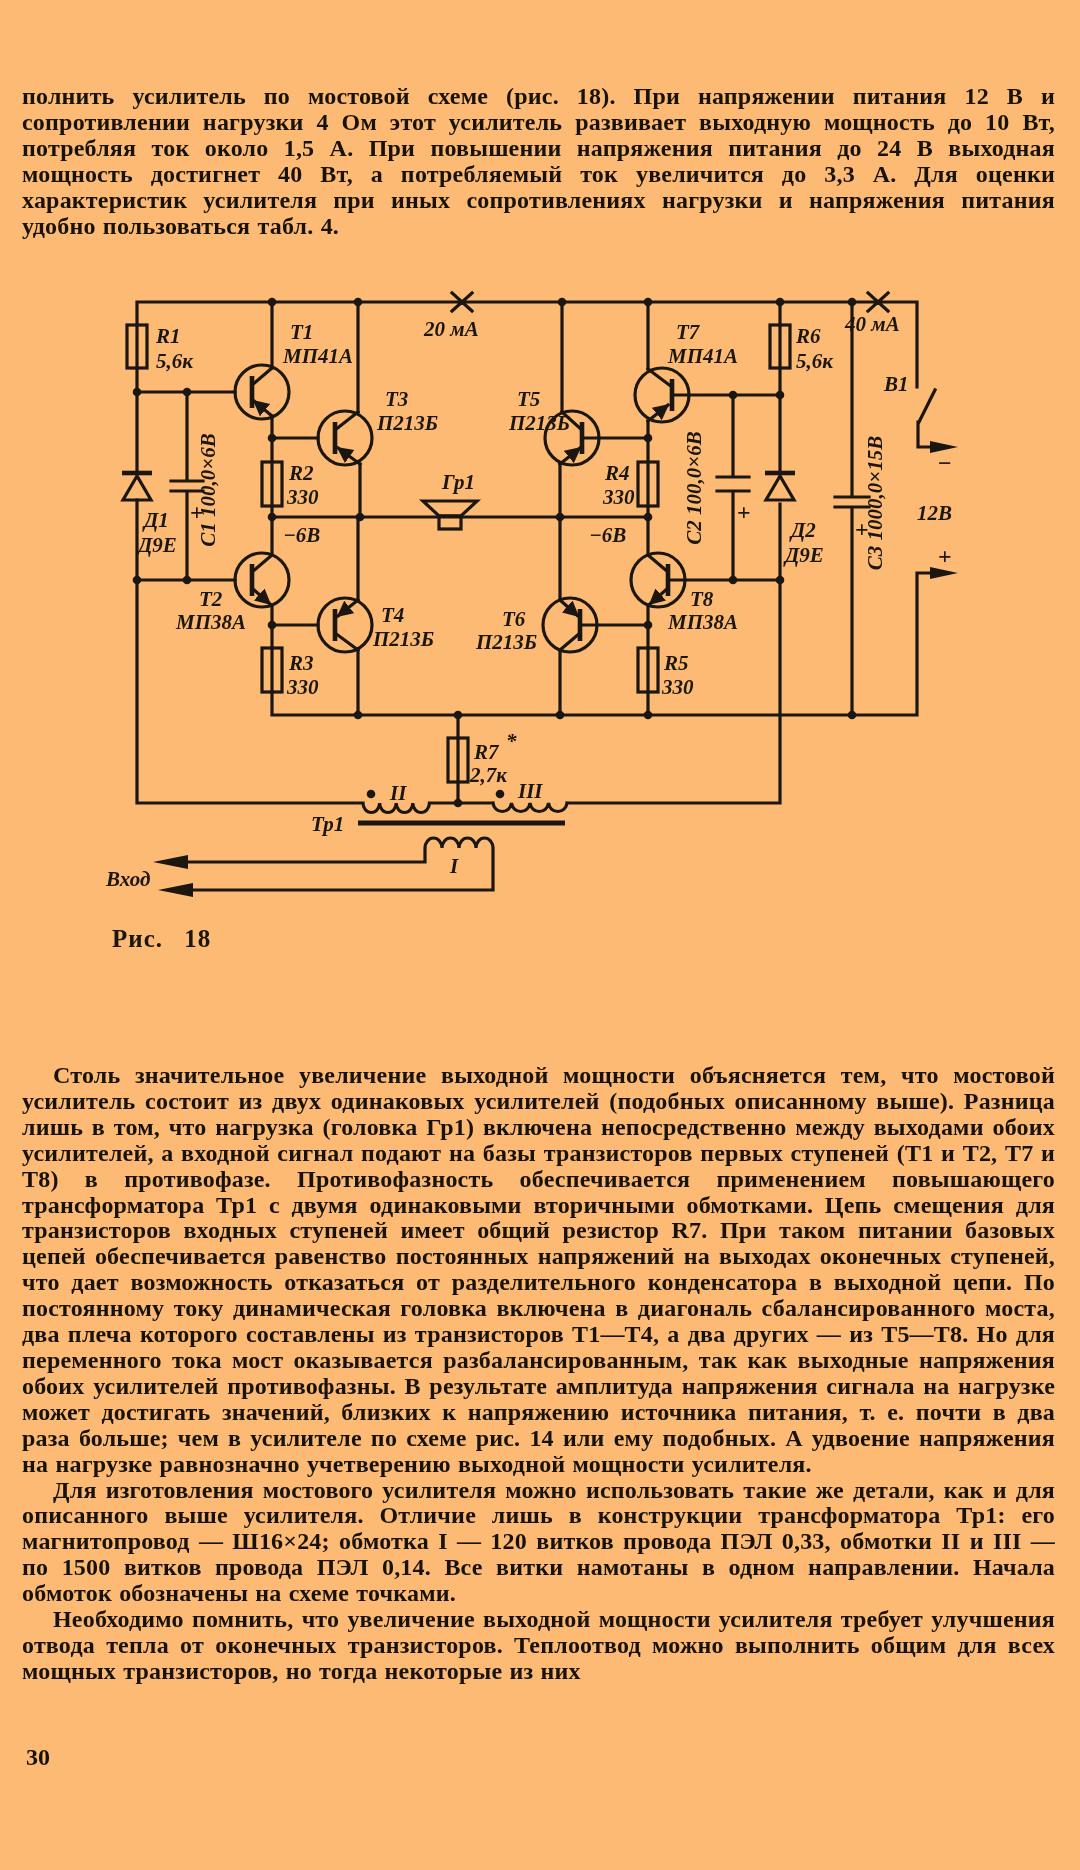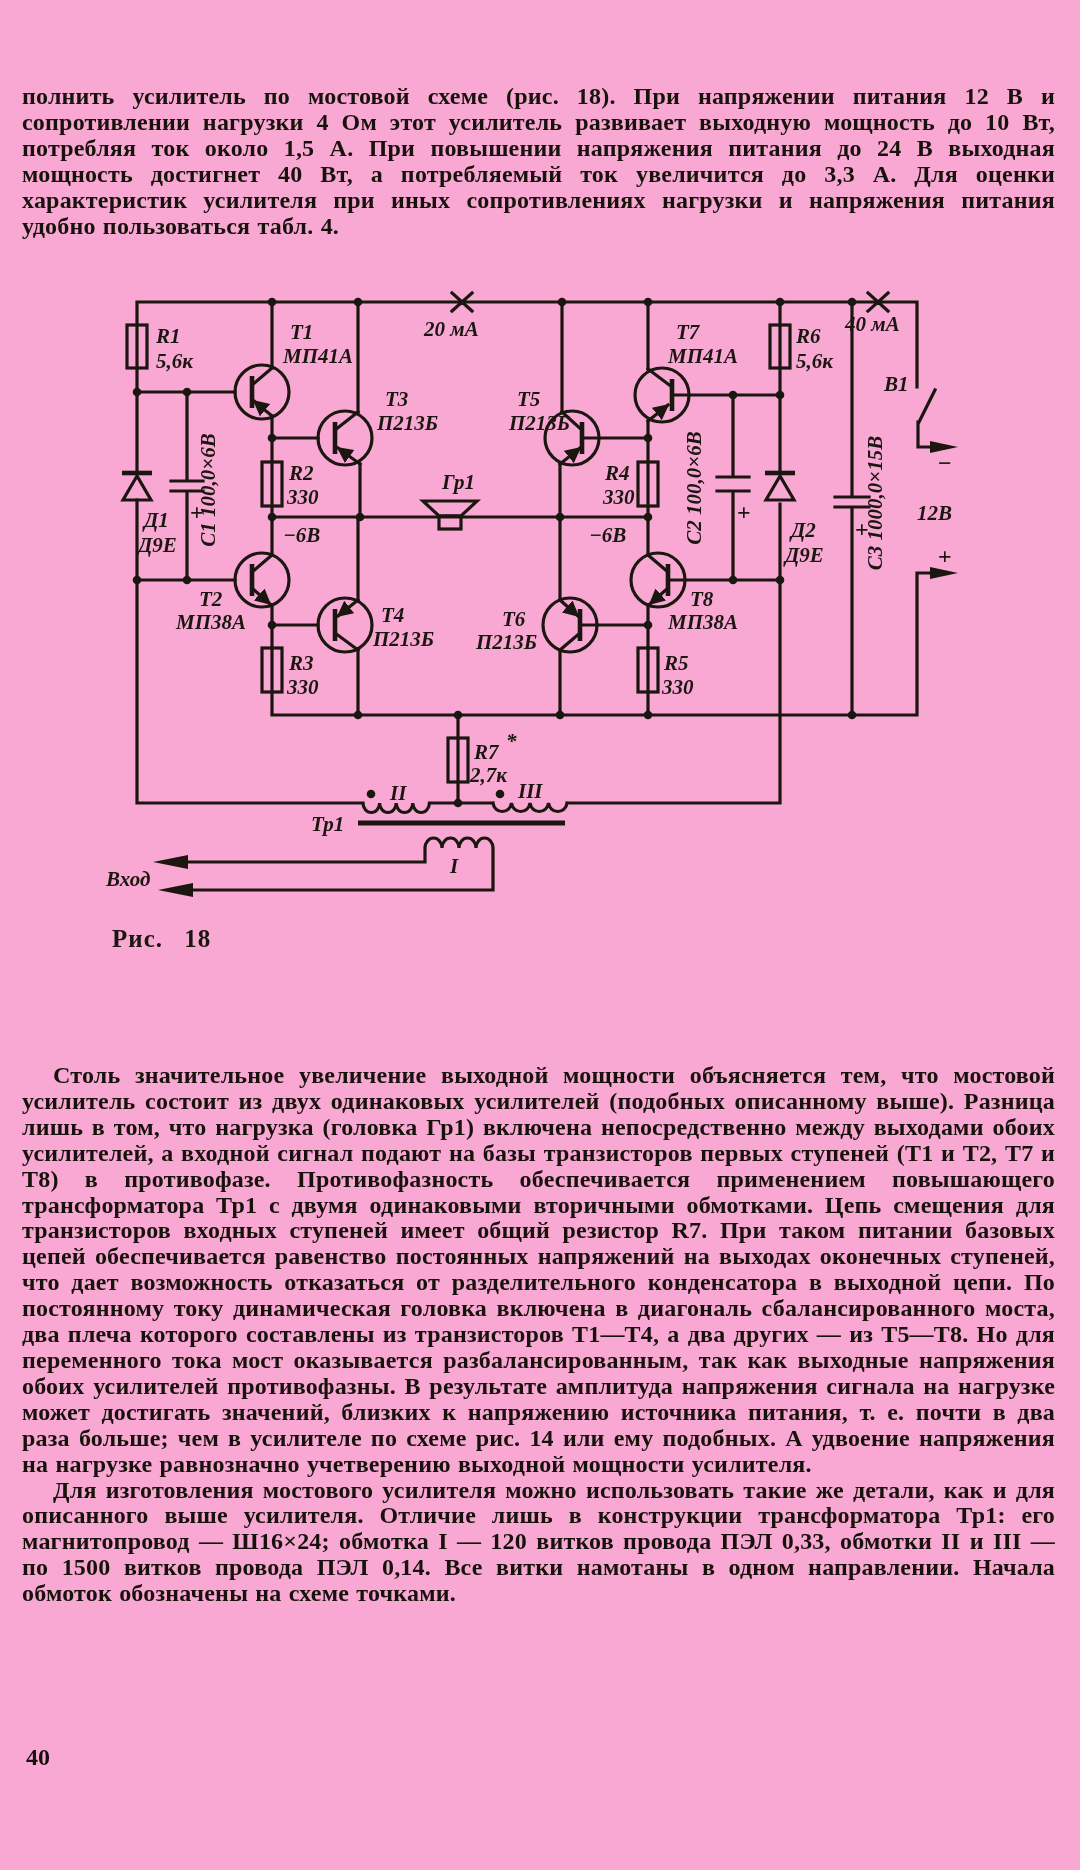--- a/index.html
+++ b/index.html
@@ -1,17 +1,17 @@
 <!DOCTYPE html>
 <html><head>
 <meta charset="utf-8">
 <style>
   html,body{margin:0;padding:0;background:#d8d6d0;}
   .page{
-    position:relative;width:1080px;height:1870px;background:#f9a8d4;
+    position:relative;width:1080px;height:1870px;background:#fdba74;
     font-family:"Liberation Serif",serif;color:#17130c;overflow:hidden;
     margin:0 auto;
   }
   .para{
     position:absolute;font-size:24px;line-height:25.9px;font-weight:bold;
     text-align:justify;letter-spacing:0.2px;word-spacing:1px;margin:0;
   }
   #p1{top:84px;left:22px;width:1033px;}
   .bodyblock{position:absolute;top:1030px;left:22px;width:1033px;margin-top:33px;}
   .bodyblock p{
@@ -238,17 +238,18 @@
     <text class="ds" x="390" y="550">II</text>
     <text class="ds" x="518" y="548">III</text>
     <text class="ds" x="450" y="623">I</text>
     <text class="ds" x="106" y="636">Вход</text>
     <text class="cap" x="112" y="697">Рис. 18</text>
   </svg>
 
   <div class="bodyblock">
     <p>Столь значительное увеличение выходной мощности объясняется тем, что мостовой усилитель состоит из двух одинаковых усилителей (подобных описанному выше). Разница лишь в том, что нагрузка (головка Гр1) включена непосредственно между выходами обоих усилителей, а входной сигнал подают на базы транзисторов первых ступеней (Т1 и Т2, Т7 и Т8) в противофазе. Противофазность обеспечивается применением повышающего трансформатора Тр1 с двумя одинаковыми вторичными обмотками. Цепь смещения для транзисторов входных ступеней имеет общий резистор R7. При таком питании базовых цепей обеспечивается равенство постоянных напряжений на выходах оконечных ступеней, что дает возможность отказаться от разделительного конденсатора в выходной цепи. По постоянному току динамическая головка включена в диагональ сбалансированного моста, два плеча которого составлены из транзисторов Т1—Т4, а два других — из Т5—Т8. Но для переменного тока мост оказывается разбалансированным, так как выходные напряжения обоих усилителей противофазны. В результате амплитуда напряжения сигнала на нагрузке может достигать значений, близких к напряжению источника питания, т. е. почти в два раза больше; чем в усилителе по схеме рис. 14 или ему подобных. А удвоение напряжения на нагрузке равнозначно учетверению выходной мощности усилителя.</p>
     <p>Для изготовления мостового усилителя можно использовать такие же детали, как и для описанного выше усилителя. Отличие лишь в конструкции трансформатора Тр1: его магнитопровод — Ш16×24; обмотка I — 120 витков провода ПЭЛ 0,33, обмотки II и III — по 1500 витков провода ПЭЛ 0,14. Все витки намотаны в одном направлении. Начала обмоток обозначены на схеме точками.</p>
+    <p>Необходимо помнить, что увеличение выходной мощности усилителя требует улучшения отвода тепла от оконечных транзисторов. Теплоотвод можно выполнить общим для всех мощных транзисторов, но тогда некоторые из них</p>
   </div>
 
-  <div id="pagenum">40</div>
+  <div id="pagenum">30</div>
 
 </div>
 
 </body></html>

